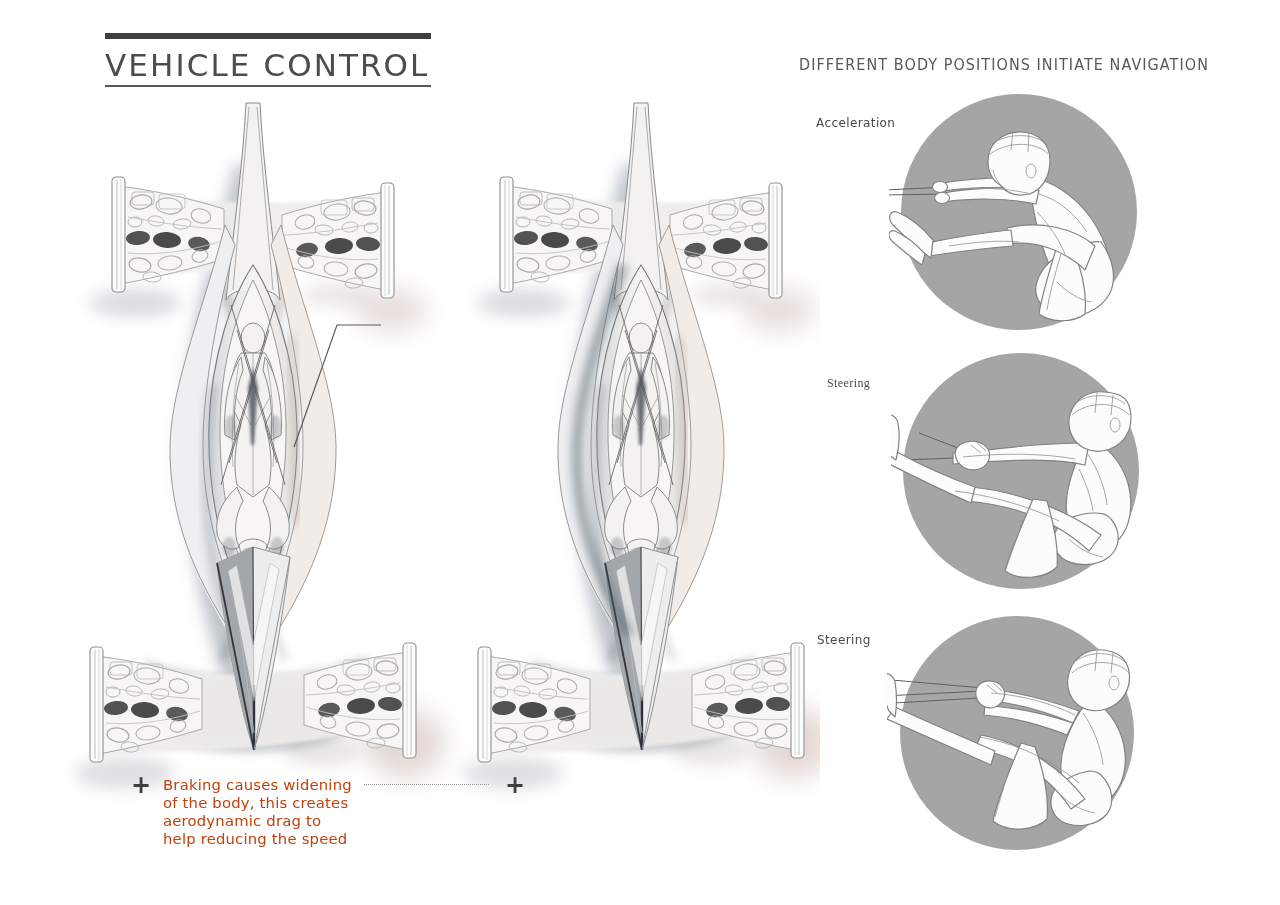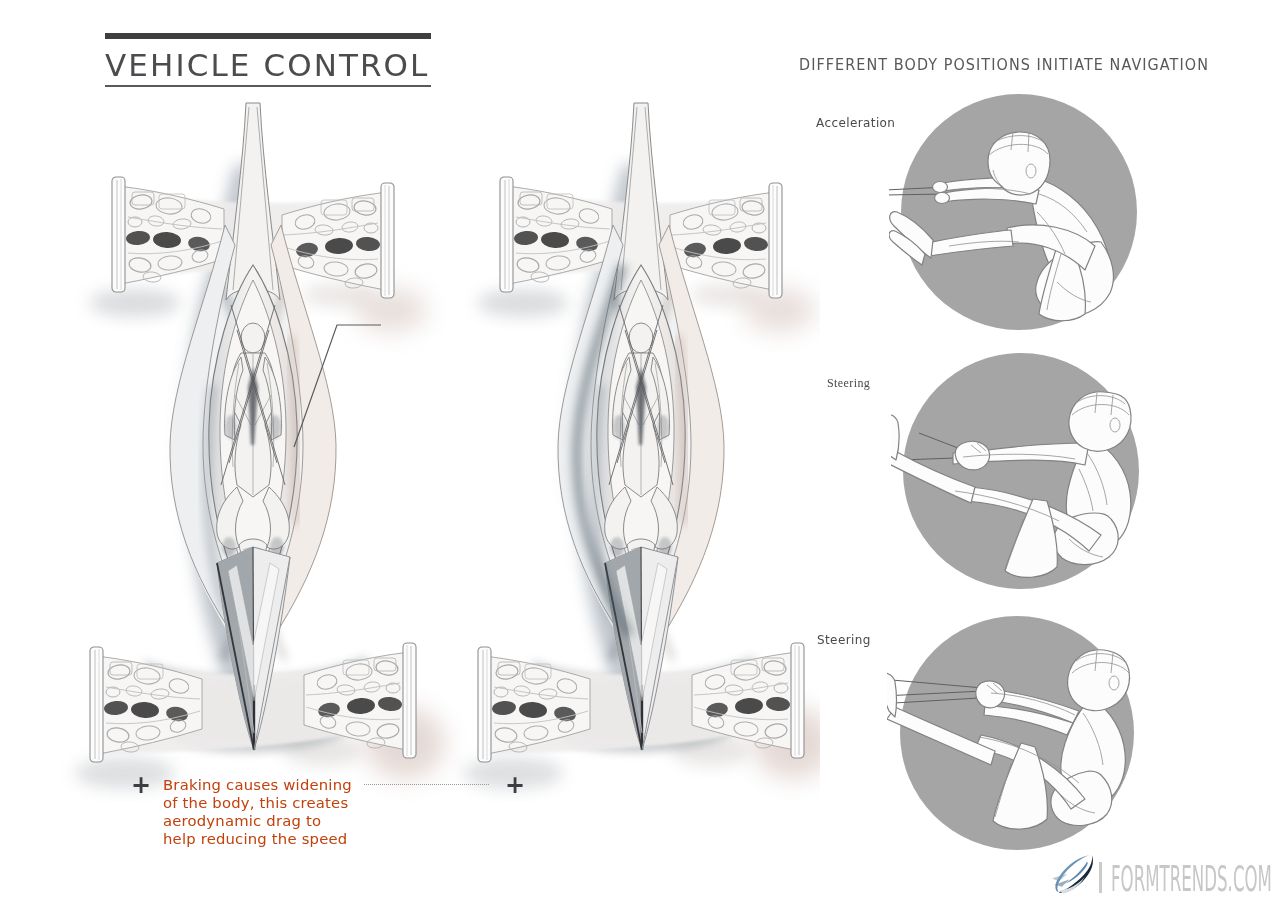--- a/index.html
+++ b/index.html
@@ -349,32 +349,14 @@
       <path d="M196,110 C206,124 214,144 216,162"></path>
       <path d="M104,90 C134,92 164,100 188,112"></path>
       <path d="M92,134 C128,140 164,156 192,180"></path>
       <path d="M124,160 C118,180 112,200 108,214"></path>
       <path d="M174,192 C184,202 196,208 208,210"></path>
       <path d="M100,82 L110,90"></path>
       <path d="M106,80 L115,88"></path>
     </g>
   </svg>
 
-  <div class="abs" id="watermark">
-    <svg class="abs" style="left:0px;top:0px;" width="50" height="50" viewBox="0 0 46 46">
-      <defs>
-        <linearGradient id="logoBlue" x1="0" y1="0" x2="1" y2="1">
-          <stop offset="0" stop-color="#8fb6d4"></stop>
-            <stop offset="1" stop-color="#2f5d88"></stop>
-        </linearGradient>
-      </defs>
-      <path d="M2,25 L16,21 L8,28 Z" fill="#b9c7d2"></path>
-      <path d="M4,31 L18,26 L11,33 Z" fill="#9fb0bd"></path>
-      <path d="M36,4 C24,6 12,16 6,28 C4,33 5,37 8,38 C5,34 8,27 14,20 C20,13 28,7 36,4 Z" fill="url(#logoBlue)"></path>
-      <path d="M38,3 C40,7 38,14 32,21 C25,29 15,36 8,38 C12,40 22,36 30,28 C38,20 42,10 38,3 Z" fill="#16293c"></path>
-      <path d="M34,10 C30,17 22,25 14,30 C20,28 28,22 33,15 C35,12 35,11 34,10 Z" fill="#5d87ac"></path>
-      <path d="M10,36 C16,36 26,31 32,24 C28,31 20,37 13,39 C11,39 10,38 10,36 Z" fill="#d7dee4"></path>
-    </svg>
-    <div class="abs" id="wm-divider"></div>
-    <div class="abs" id="wm-text">FORMTRENDS.COM</div>
-  </div>
 
 </div>
 
 </body></html>

